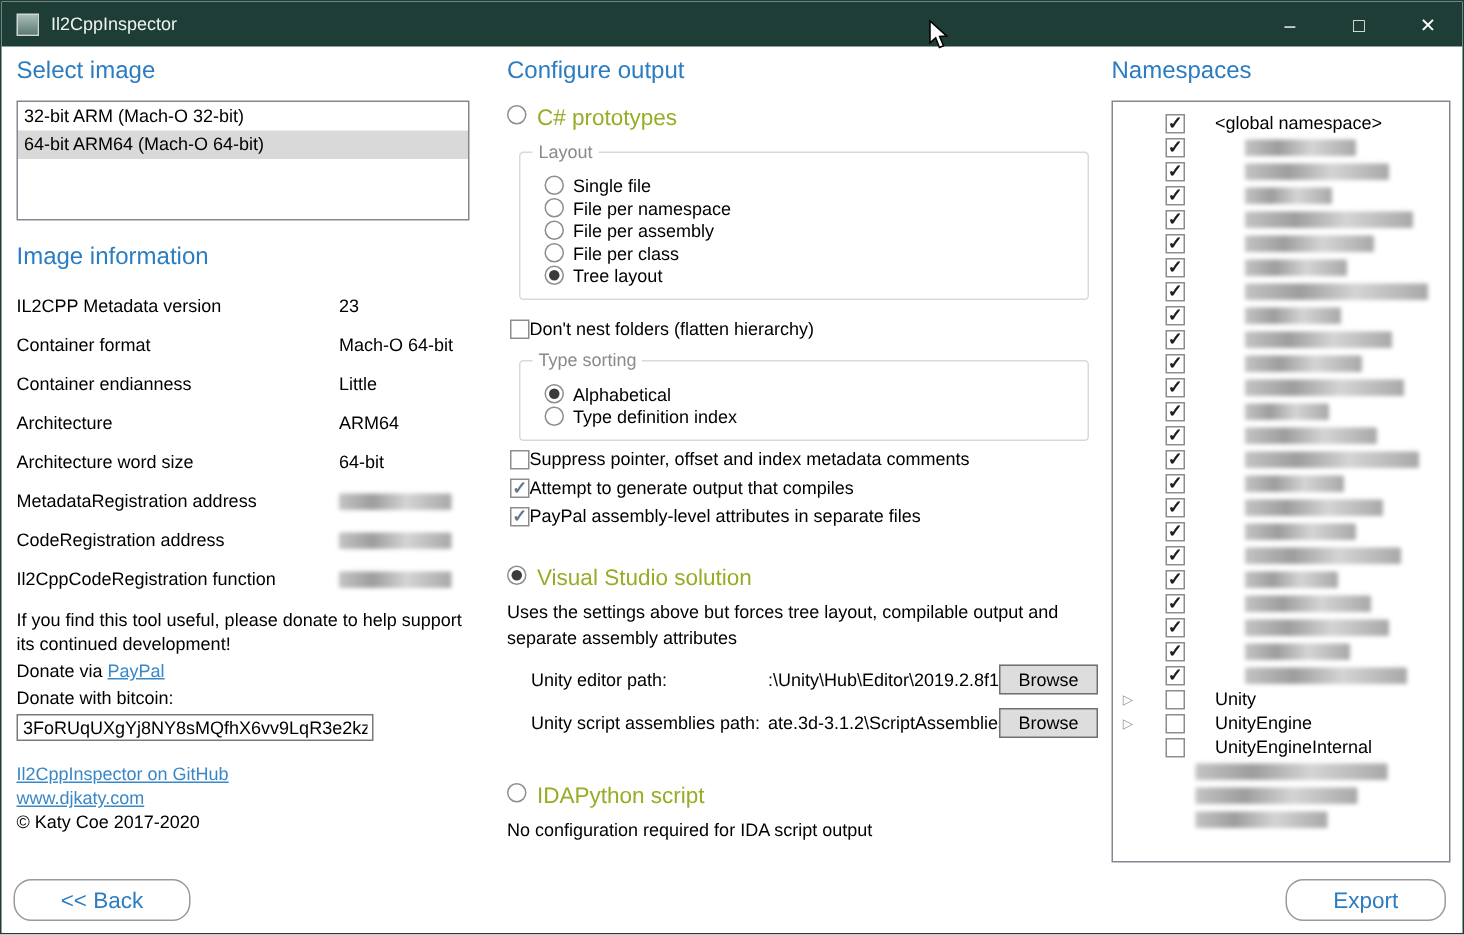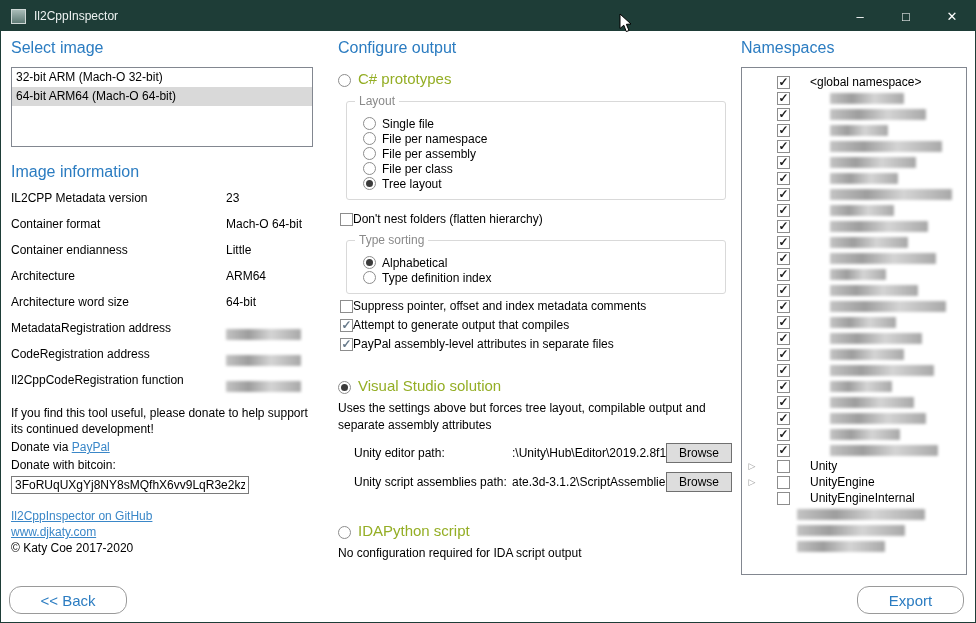--- a/index.html
+++ b/index.html
@@ -33,38 +33,38 @@
   .checkbox.checked::before{content:"✓";position:absolute;left:0;top:-2px;width:11px;
          font-size:12px;font-weight:bold;text-align:center}
 
   
   .col-left{position:absolute;left:10px;top:38px;width:302px}
   .listbox{border:1px solid #828790;height:78px;margin-top:10px;overflow:hidden;background:#fff}
   .list-item{height:19px;line-height:19px;padding-left:4px;white-space:nowrap;cursor:default}
   .list-item.selected{background:#d9d9d9}
   .subheading{margin-top:16px}
   .info-table{margin-top:10px}
-  .info-row{position:relative;height:26px;display:flex;}
+  .info-row{position:relative;height:26px;display:flex;align-items:center}
   .info-value{position:absolute;left:215px;white-space:nowrap}
   .info-redacted{position:absolute;left:215px;top:8px;width:75px}
   .para{margin-top:6px;line-height:16px}
   .donate-line{margin-top:2px;line-height:16px}
   .bitcoin-input{display:block;width:238px;height:18px;border:1px solid #7a7a7a;border-radius:0;
                  font-size:12px;font-family:"Liberation Sans",sans-serif;padding:0 3px;margin-top:3px;
                  box-sizing:border-box;color:#000}
   .links-block{margin-top:14px;line-height:16px}
   .big-btn{position:absolute;display:flex;align-items:center;justify-content:center;
            border:1px solid #9a9a9a;border-radius:12px;background:#fff;color:#2b7cc1;
            font-size:15px;cursor:pointer}
   .back-btn{left:8px;bottom:8px;width:118px;height:28px}
   .export-btn{right:11px;bottom:8px;width:107px;height:28px}
 
   
   .col-mid{position:absolute;left:337px;top:38px;width:395px}
-  .section-radio{display:flex;align-items:flex-end;gap:7px;margin-top:13px}
+  .section-radio{display:flex;align-items:flex-start;gap:7px;margin-top:13px}
   .green-label{color:#94ae25;font-size:15px}
   .groupbox{border:1px solid #d9d9d9;border-radius:3px;position:relative;margin:14px 0 0 8px;
             padding:14px 0 8px 10px;width:380px;box-sizing:border-box}
   .groupbox-title{position:absolute;top:-8px;left:8px;background:#fff;padding:0 4px;color:#8a8a8a}
   .opt-row{display:flex;align-items:center;gap:6px;height:15px;margin-left:6px;cursor:default}
   .check-row{display:flex;align-items:center;gap:0;margin:12px 0 0 2px;cursor:default}
   .check-row.tight{margin-top:5px}
   .vs-section{margin-top:26px}
   .section-desc{margin-top:6px;line-height:17px;width:392px}
   .path-row{display:flex;align-items:center;margin:9px 0 0 16px;width:378px}

